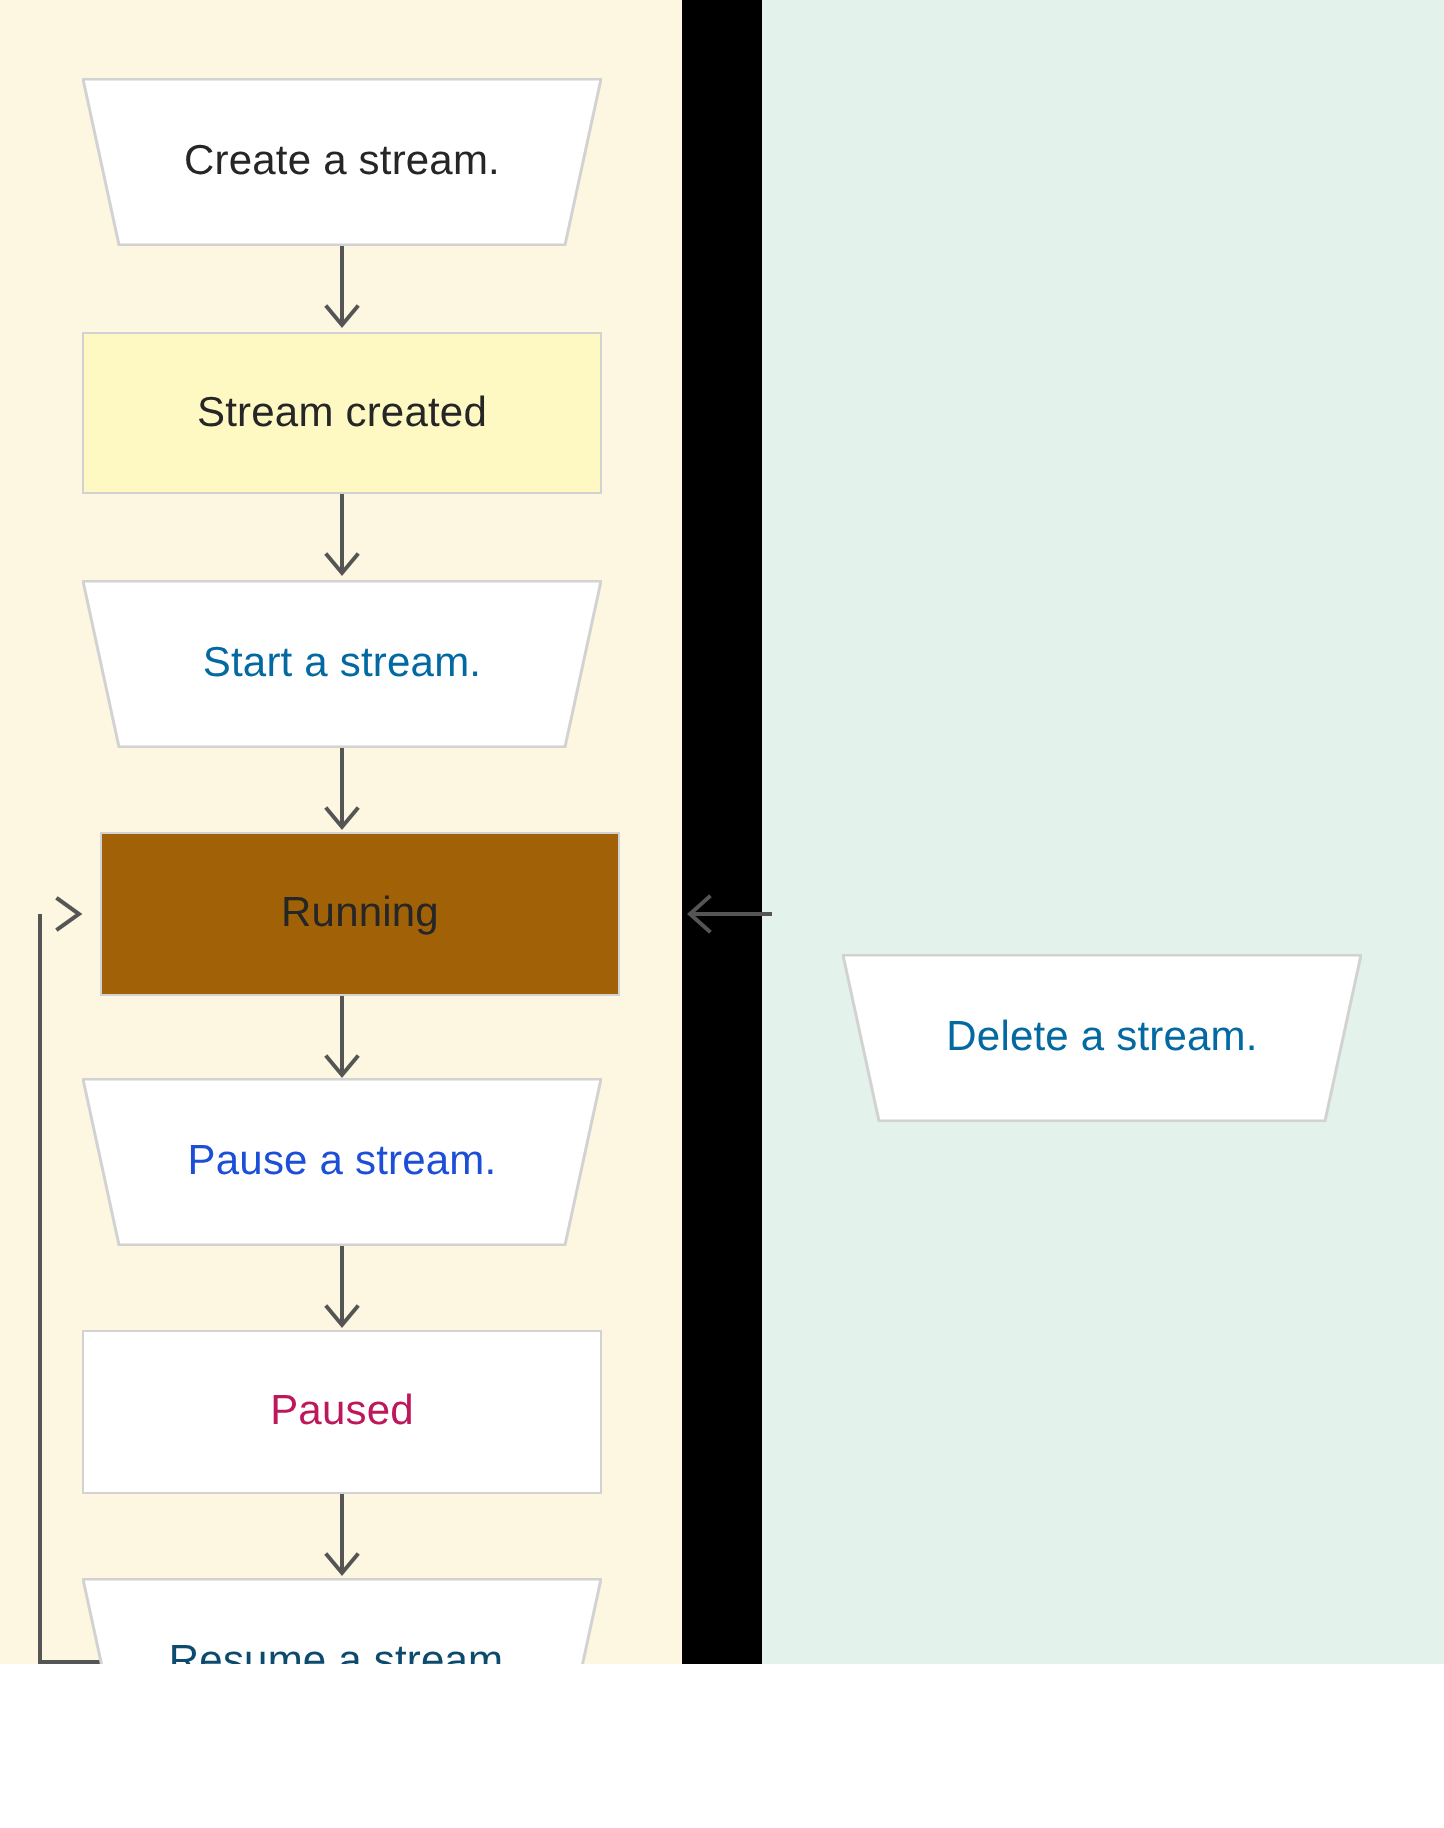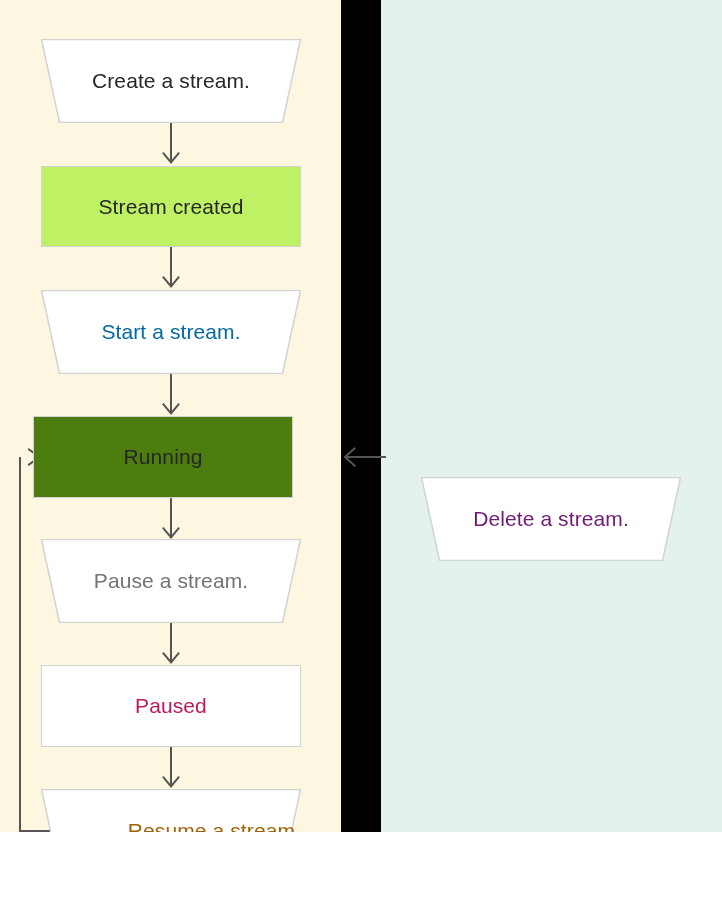--- a/index.html
+++ b/index.html
@@ -126,54 +126,54 @@
     </svg>
   </div>
 
   <div class="node action" style="left: 41px; top: 39px; width: 260px; height: 84px; color: rgb(38, 38, 38);">
     <svg viewBox="0 0 260 84" preserveAspectRatio="none">
       <polygon points="0.5,0.5 259.5,0.5 241.5,83.5 18.5,83.5" fill="#ffffff" stroke="#d2d2d2" stroke-width="1.5" vector-effect="non-scaling-stroke"></polygon>
     </svg>
     <span class="label">Create a stream.</span>
   </div>
 
-  <div class="node state" style="left: 41px; top: 166px; width: 260px; height: 81px; color: rgb(38, 38, 38); background: #bef264; border-color: rgb(210, 210, 210);">
+  <div class="node state" style="left: 41px; top: 166px; width: 260px; height: 81px; color: rgb(38, 38, 38); background: #fef9c3; border-color: rgb(210, 210, 210);">
     <span class="label">Stream created</span>
   </div>
 
   <div class="node action" style="left: 41px; top: 290px; width: 260px; height: 84px; color: #0369a1;">
     <svg viewBox="0 0 260 84" preserveAspectRatio="none">
       <polygon points="0.5,0.5 259.5,0.5 241.5,83.5 18.5,83.5" fill="#ffffff" stroke="#d2d2d2" stroke-width="1.5" vector-effect="non-scaling-stroke"></polygon>
     </svg>
     <span class="label">Start a stream.</span>
   </div>
 
-  <div class="node state" style="left: 33px; top: 416px; width: 260px; height: 82px; color: rgb(38, 38, 38); background: #4d7c0f; border-color: rgb(210, 210, 210);">
+  <div class="node state" style="left: 50px; top: 416px; width: 260px; height: 82px; color: rgb(38, 38, 38); background: #a16207; border-color: rgb(210, 210, 210);">
     <span class="label">Running</span>
   </div>
 
-  <div class="node action" style="left: 41px; top: 539px; width: 260px; height: 84px; color: #737373;">
+  <div class="node action" style="left: 41px; top: 539px; width: 260px; height: 84px; color: #1d4ed8;">
     <svg viewBox="0 0 260 84" preserveAspectRatio="none">
       <polygon points="0.5,0.5 259.5,0.5 241.5,83.5 18.5,83.5" fill="#ffffff" stroke="#d2d2d2" stroke-width="1.5" vector-effect="non-scaling-stroke"></polygon>
     </svg>
     <span class="label">Pause a stream.</span>
   </div>
 
   <div class="node state" style="left: 41px; top: 665px; width: 260px; height: 82px; color: #be185d; background: rgb(255, 255, 255); border-color: rgb(210, 210, 210);">
     <span class="label">Paused</span>
   </div>
 
-  <div class="node action" style="left: 41px; top: 789px; width: 260px; height: 84px; color: #a16207; justify-content: flex-end;">
+  <div class="node action" style="left: 41px; top: 789px; width: 260px; height: 84px; color: #0c4a6e;">
     <svg viewBox="0 0 260 84" preserveAspectRatio="none">
       <polygon points="0.5,0.5 259.5,0.5 241.5,83.5 18.5,83.5" fill="#ffffff" stroke="#d2d2d2" stroke-width="1.5" vector-effect="non-scaling-stroke"></polygon>
     </svg>
     <span class="label">Resume a stream.</span>
   </div>
 
 
-  <div class="node action" style="left: 421px; top: 477px; width: 260px; height: 84px; color: #701a75;">
+  <div class="node action" style="left: 421px; top: 477px; width: 260px; height: 84px; color: #0369a1;">
     <svg viewBox="0 0 260 84" preserveAspectRatio="none">
       <polygon points="0.5,0.5 259.5,0.5 241.5,83.5 18.5,83.5" fill="#ffffff" stroke="#d2d2d2" stroke-width="1.5" vector-effect="non-scaling-stroke"></polygon>
     </svg>
     <span class="label">Delete a stream.</span>
   </div>
 
 </div>
 
 </body></html>

